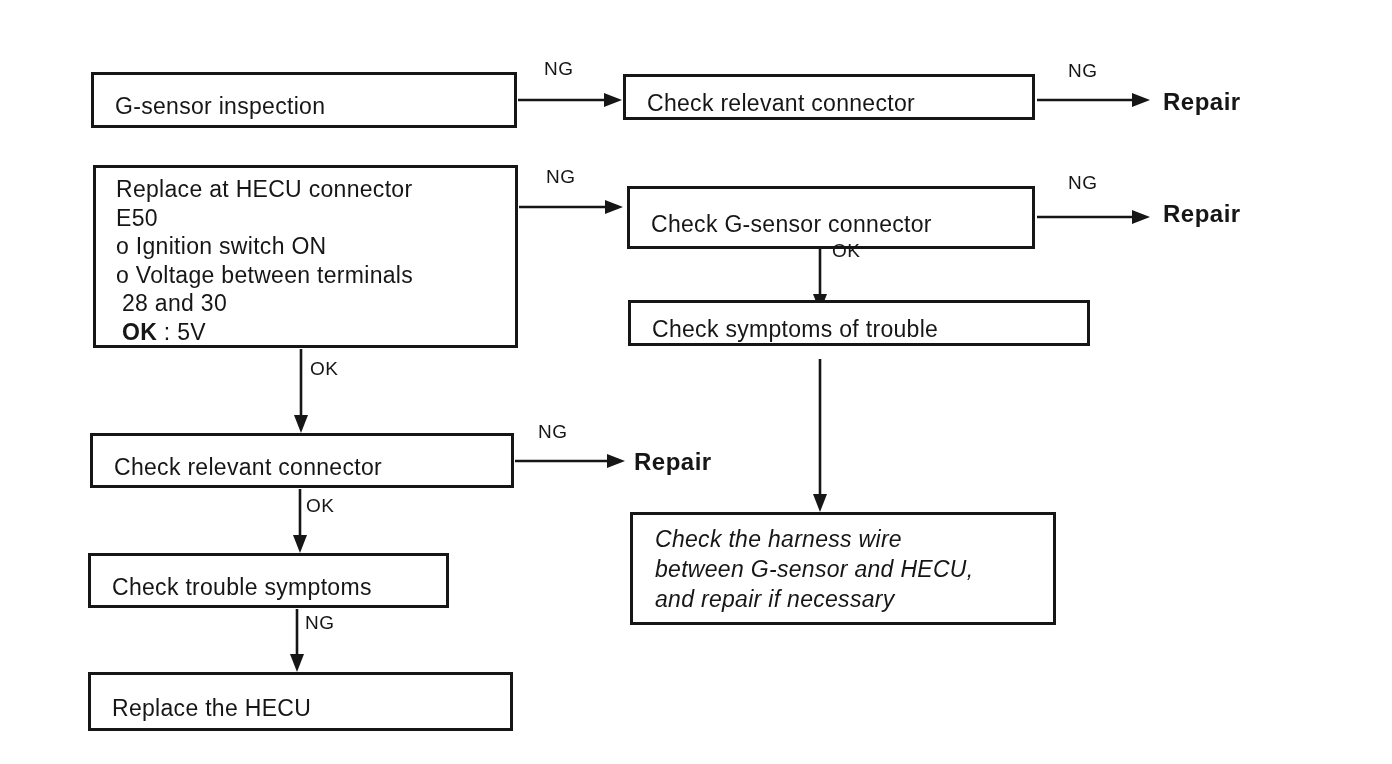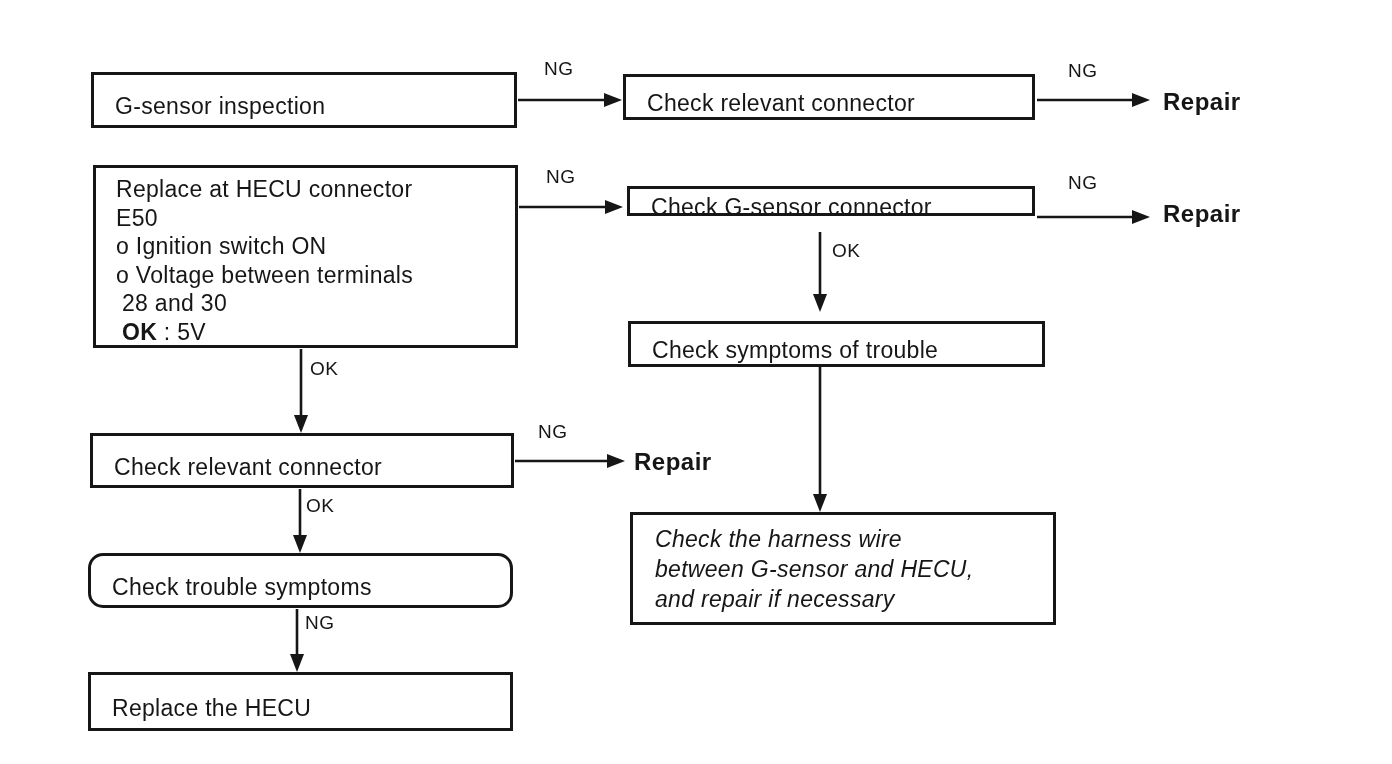--- a/index.html
+++ b/index.html
@@ -49,26 +49,26 @@
     line-height: 28.5px;
     white-space: nowrap;
   }
   .node-block .ln.indent { padding-left: 26px; }
   .bold { font-weight: bold; }
 
   
   #node-g-sensor-inspection       { left: 91px;  top: 72px;  width: 426px; height: 56px; }
   #node-check-relevant-connector-top { left: 623px; top: 74px;  width: 412px; height: 46px; }
   #node-measure-at-hecu           { left: 93px;  top: 165px; width: 425px; height: 183px; padding-top: 7px; }
-  #node-check-g-sensor-connector  { left: 627px; top: 186px; width: 408px; height: 30px; }
-  #node-check-symptoms-of-trouble { left: 628px; top: 321px; width: 417px; height: 46px; }
+  #node-check-g-sensor-connector  { left: 627px; top: 186px; width: 408px; height: 63px; }
+  #node-check-symptoms-of-trouble { left: 628px; top: 300px; width: 462px; height: 46px; }
   #node-check-harness-wire        { left: 630px; top: 512px; width: 426px; height: 113px; padding-top: 9px; }
   #node-check-harness-wire .ln    { padding-left: 22px; line-height: 30px; font-style: italic; }
   #node-check-relevant-connector-mid { left: 90px; top: 433px; width: 424px; height: 55px; }
-  #node-check-trouble-symptoms    { left: 88px;  top: 553px; width: 425px; height: 55px; border-radius: 15px; }
+  #node-check-trouble-symptoms    { left: 88px;  top: 553px; width: 361px; height: 55px; }
   #node-replace-the-hecu          { left: 88px;  top: 672px; width: 425px; height: 59px; }
 
   
   .edge-label {
     position: absolute;
     font-size: 19px;
     letter-spacing: 0.5px;
     white-space: nowrap;
   }
   #lbl-inspection-to-connector { left: 544px;  top: 58px;  }

